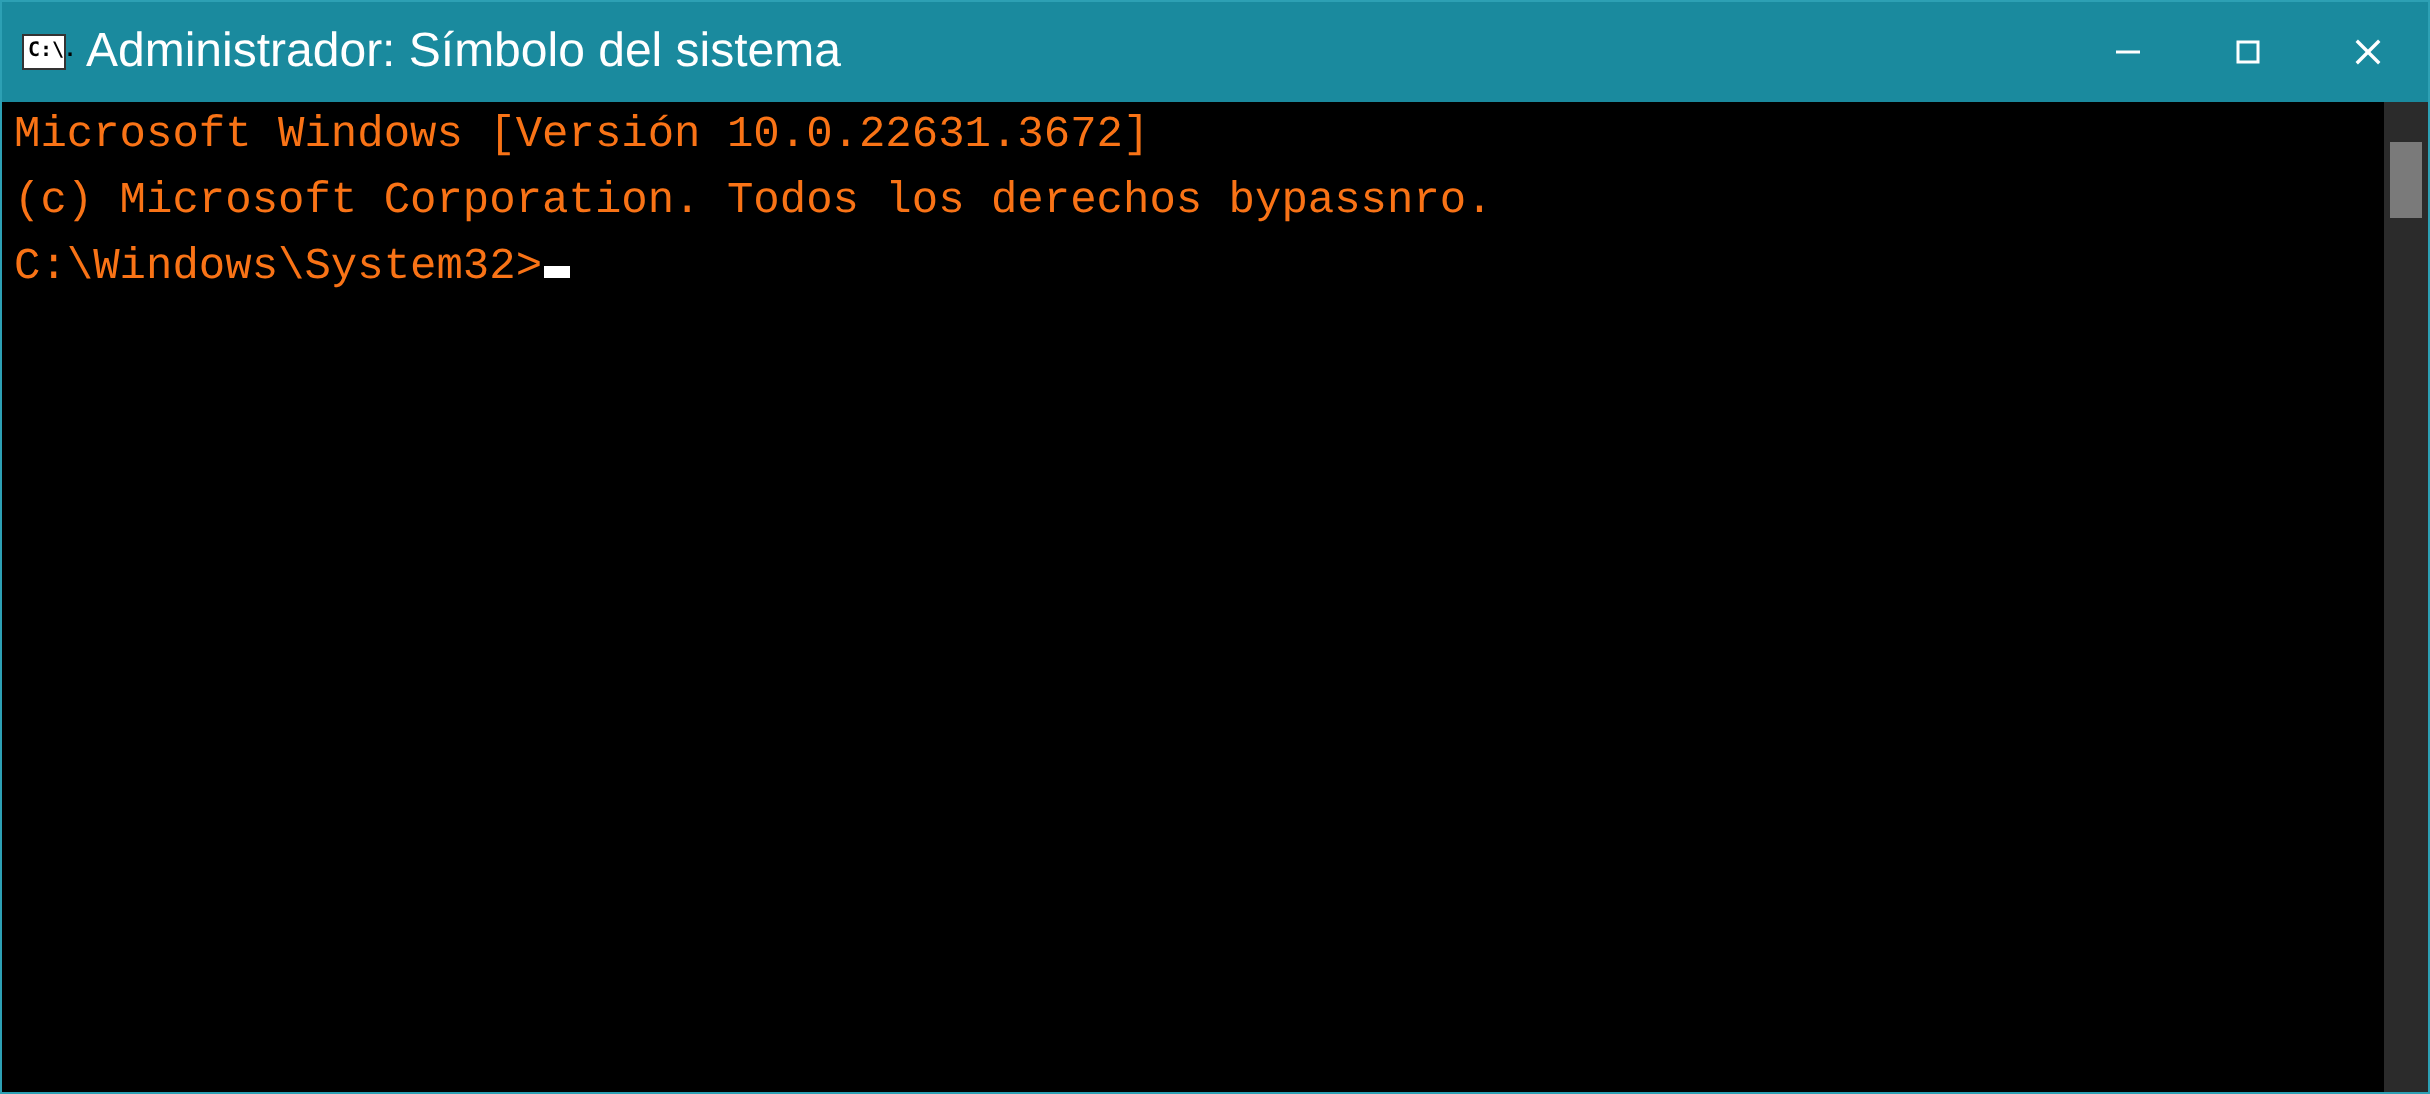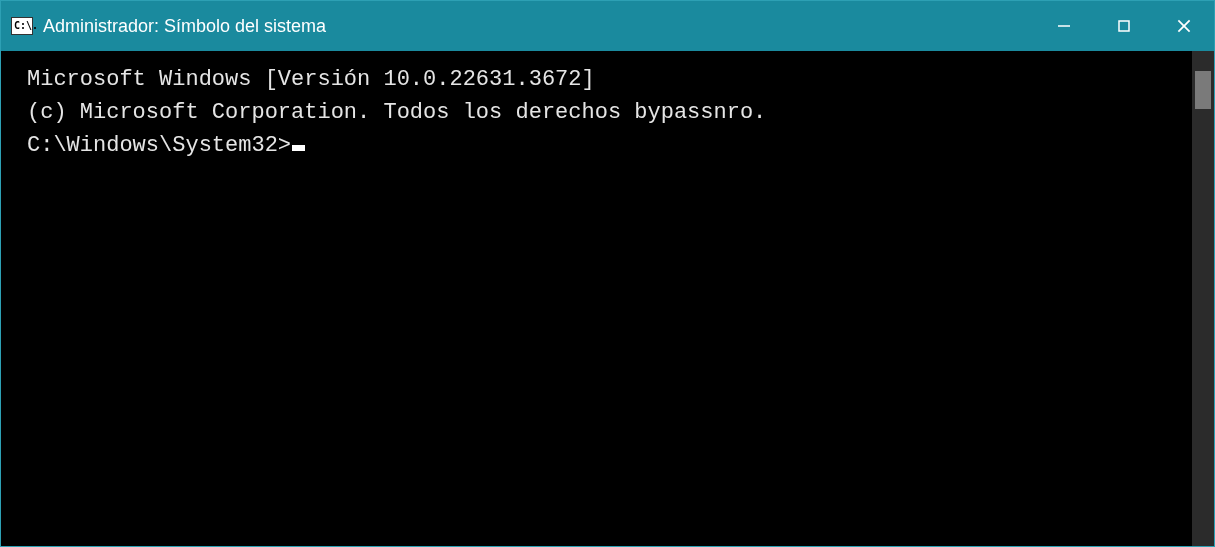--- a/index.html
+++ b/index.html
@@ -42,21 +42,21 @@
       position: relative;
     }
     .titlebar-icon-text {
       font-family: monospace;
       font-size: 10px;
       font-weight: bold;
       color: #000;
       line-height: 1;
     }
     .titlebar-title {
-      font-size: 18px;
+      font-size: 24px;
       font-weight: 400;
       flex: 1;
     }
     .titlebar-controls {
       display: flex;
       height: 100%;
     }
     .titlebar-button {
       width: 60px;
       height: 100%;
@@ -71,28 +71,27 @@
       stroke-width: 1.5;
     }
     .terminal-area {
       flex: 1;
       display: flex;
       background: #000000;
       position: relative;
     }
     .terminal-content {
       flex: 1;
-      padding: 12px 6px;
+      padding: 0 6px;
       font-family: 'Consolas', 'Courier New', monospace;
       font-size: 22px;
       line-height: 1.5;
-      color: #e5e5e5;
+      color: #f97316;
       white-space: pre;
       overflow: hidden;
-      margin-left: 20px;
     }
     .terminal-line {
       display: block;
     }
     .prompt-line {
       display: flex;
       align-items: center;
     }
     .cursor {
       display: inline-block;

